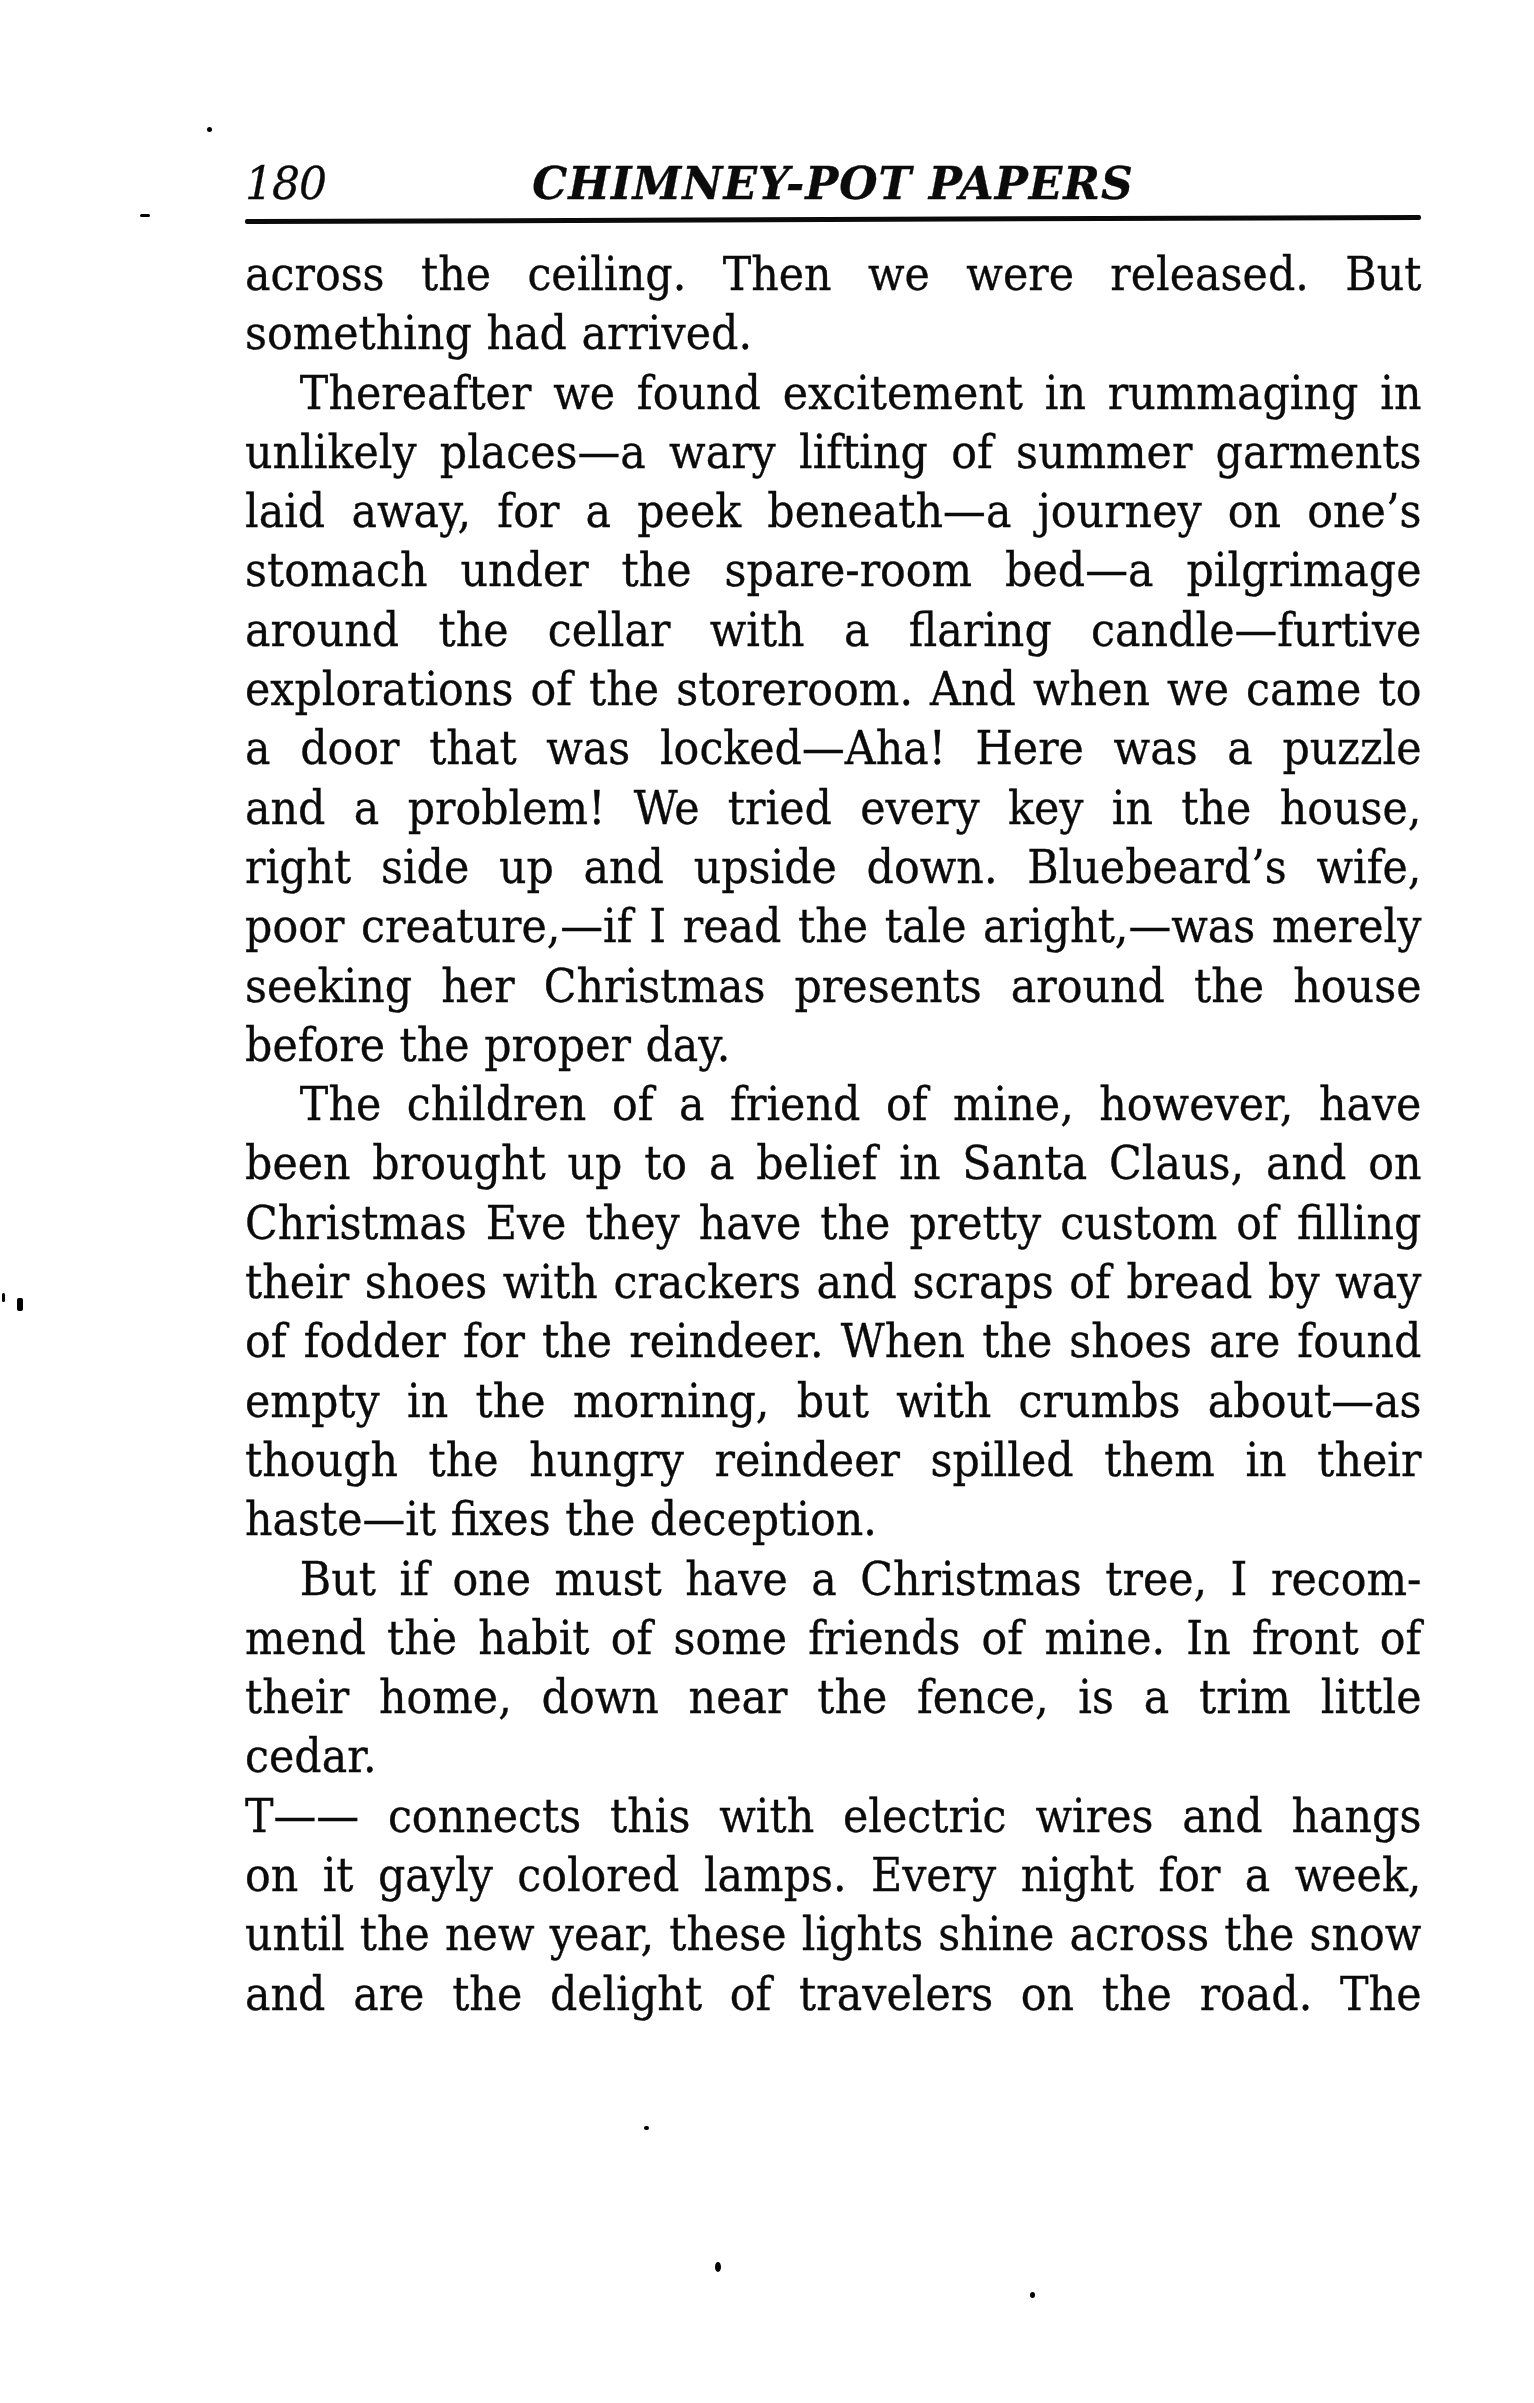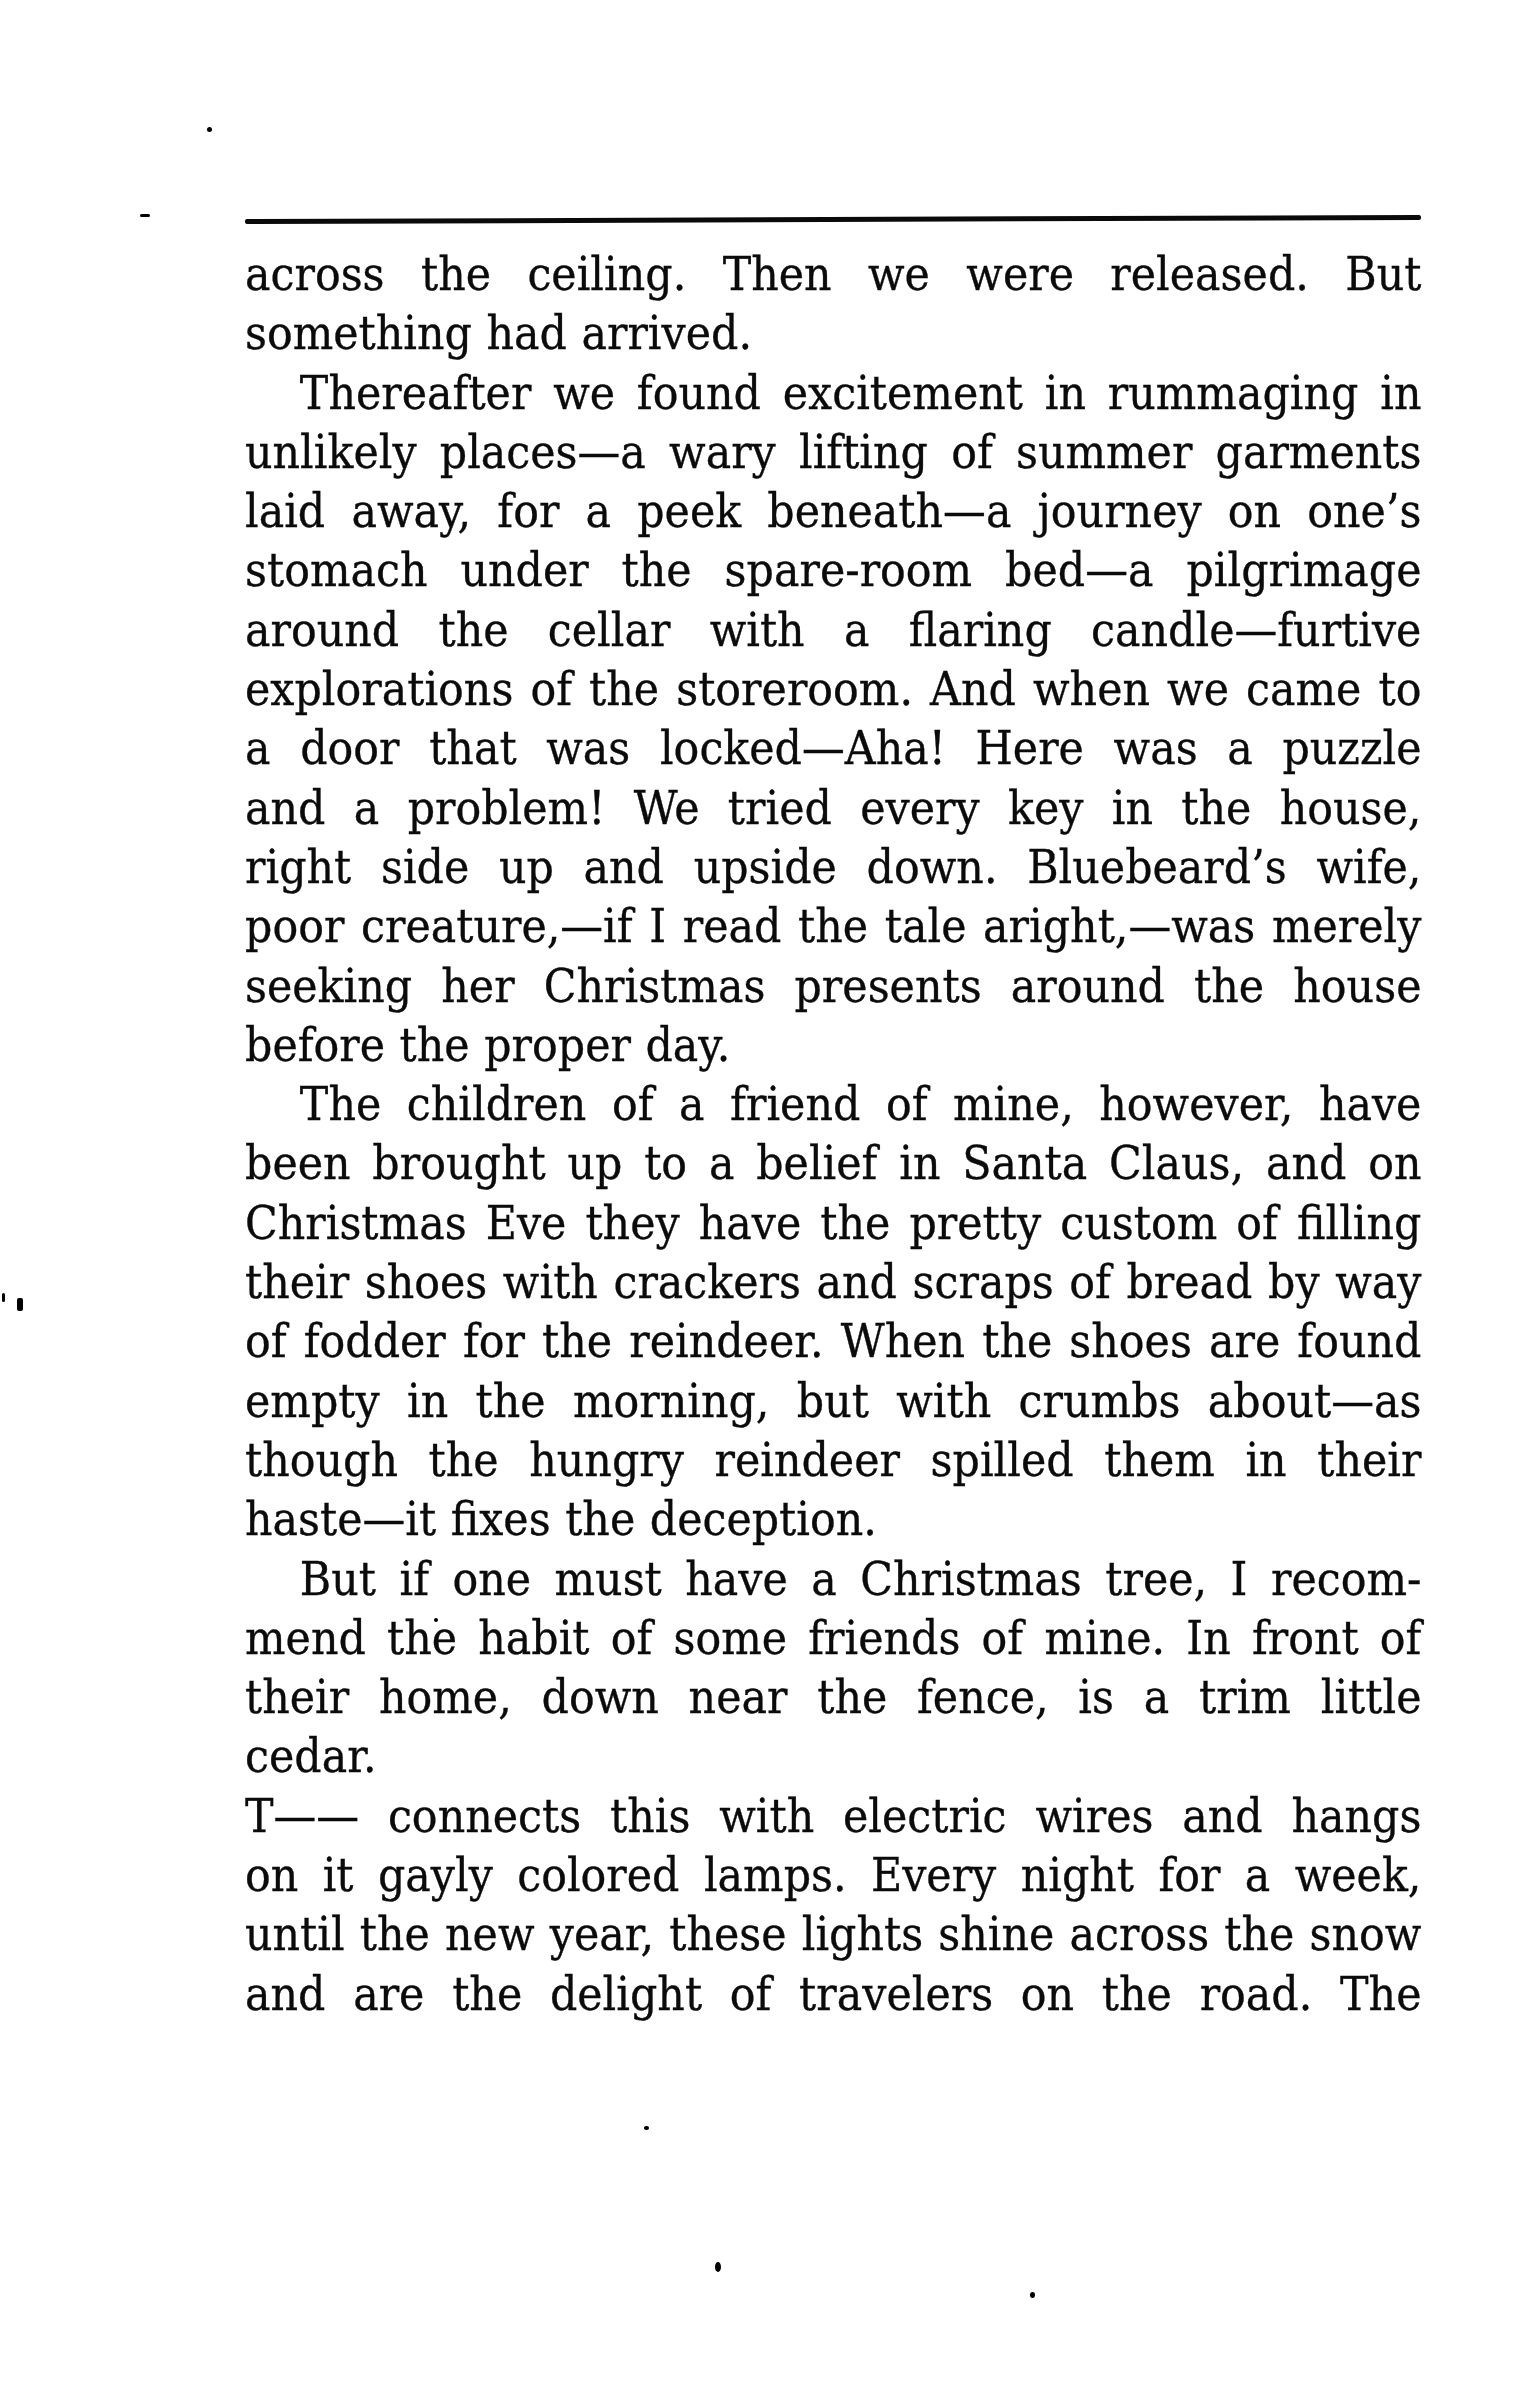--- a/index.html
+++ b/index.html
@@ -81,20 +81,24 @@
     background: #000;
     border-radius: 2px;
   }
   .mark.round { border-radius: 50%; }
 </style>
 </head>
 <body>
 
 <div class="page">
 
+  <div class="header">
+    <span class="pageno">180</span>
+    <span class="running-title">CHIMNEY-POT PAPERS</span>
+  </div>
 
   <div class="rule"></div>
 
   <div class="body-text">
       <div class="para">
         <div class="line fill">across the ceiling.  Then we were released.  But</div>
         <div class="line">something had arrived.</div>
       </div>
       <div class="para">
         <div class="line fill indent">Thereafter we found excitement in rummaging in</div>

